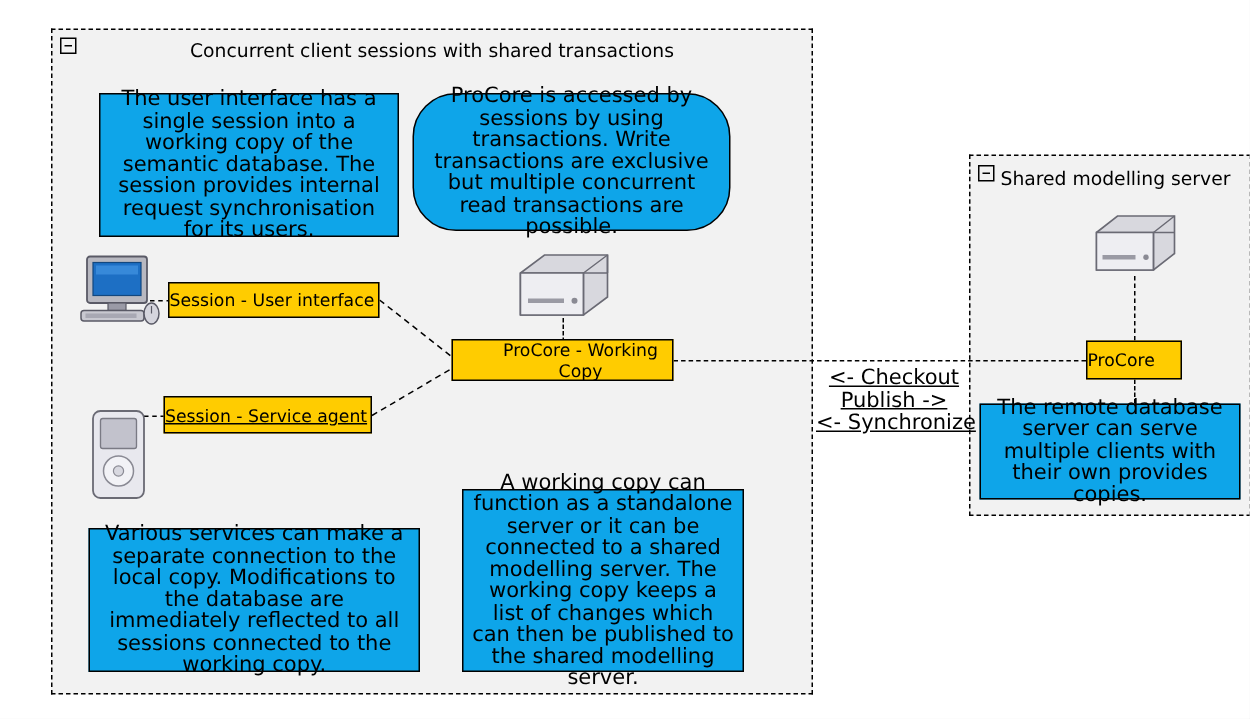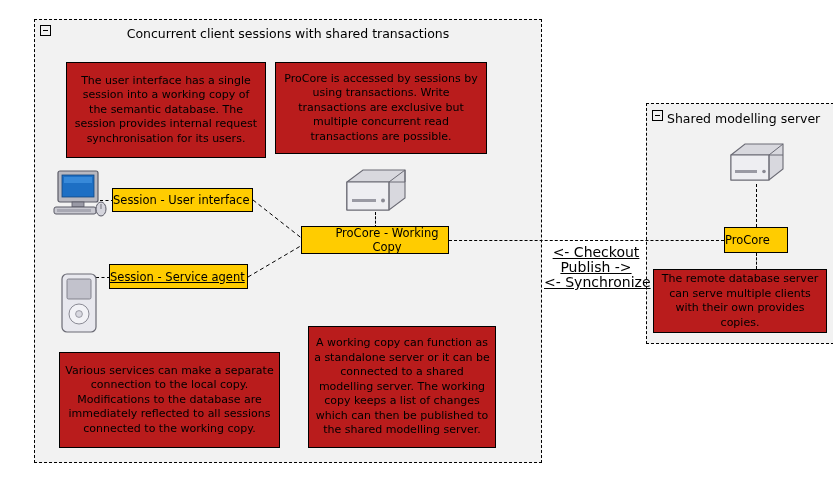--- a/index.html
+++ b/index.html
@@ -71,35 +71,35 @@
     top: 103px;
     width: 188px;
     height: 241px;
   }
   #frame-server .frame-collapse { left: 5px; top: 6px; }
   #frame-server .frame-title { top: 4px; text-align: left; padding-left: 20px; }
 
   
   .note {
     position: absolute;
-    background: #b91c1c;
+    background: #0ea5e9;
     border: 1px solid #000000;
     box-sizing: border-box;
-    font-size: 11px;
+    font-size: 14px;
     color: #000000;
     text-align: center;
     display: flex;
     align-items: center;
     justify-content: center;
     padding: 3px 5px;
     line-height: 14.5px;
   }
 
   #note-ui      { left: 50px;  top: 62px;  width: 200px; height: 96px; }
-  #note-procore { left: 259px; top: 62px;  width: 212px; height: 92px; }
+  #note-procore { left: 259px; top: 62px;  width: 212px; height: 92px; border-radius: 29px; }
   #note-services{ left: 43px;  top: 352px; width: 221px; height: 96px; }
   #note-working { left: 292px; top: 326px; width: 188px; height: 122px; }
   #note-remote  { left: 637px; top: 269px; width: 174px; height: 64px; }
 
   
   .orange-box {
     position: absolute;
     background: #ffcc00;
     border: 1px solid #000000;
     box-sizing: border-box;

